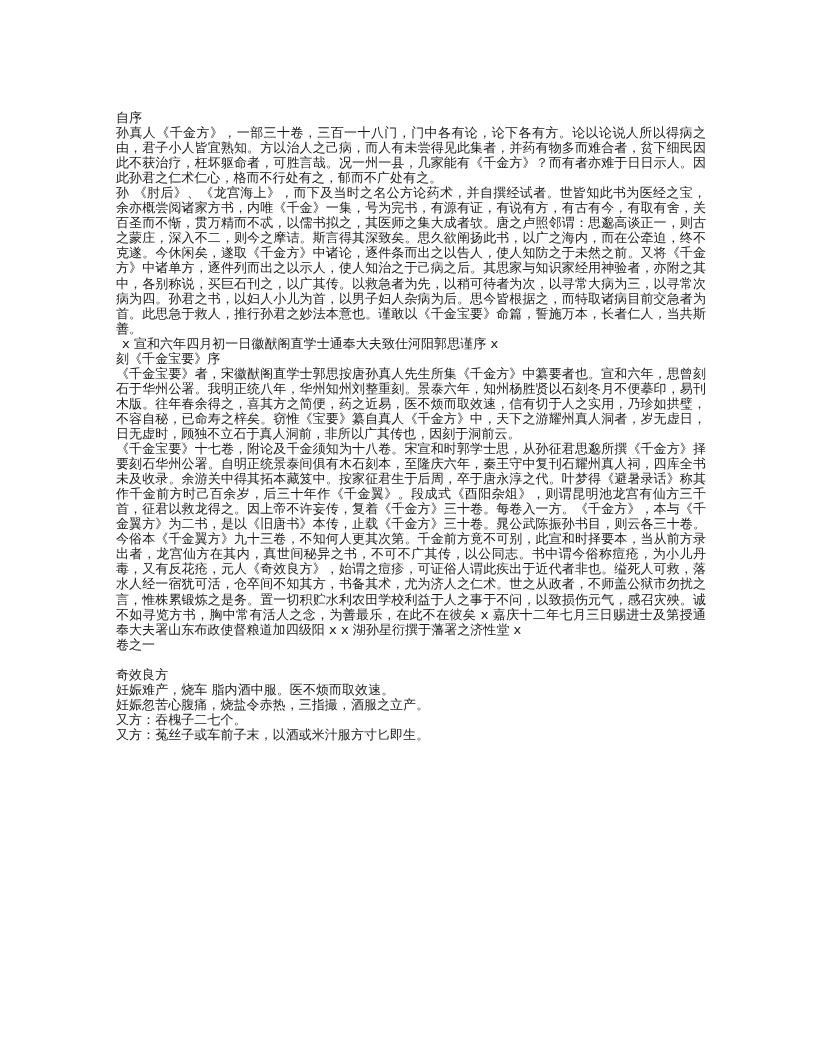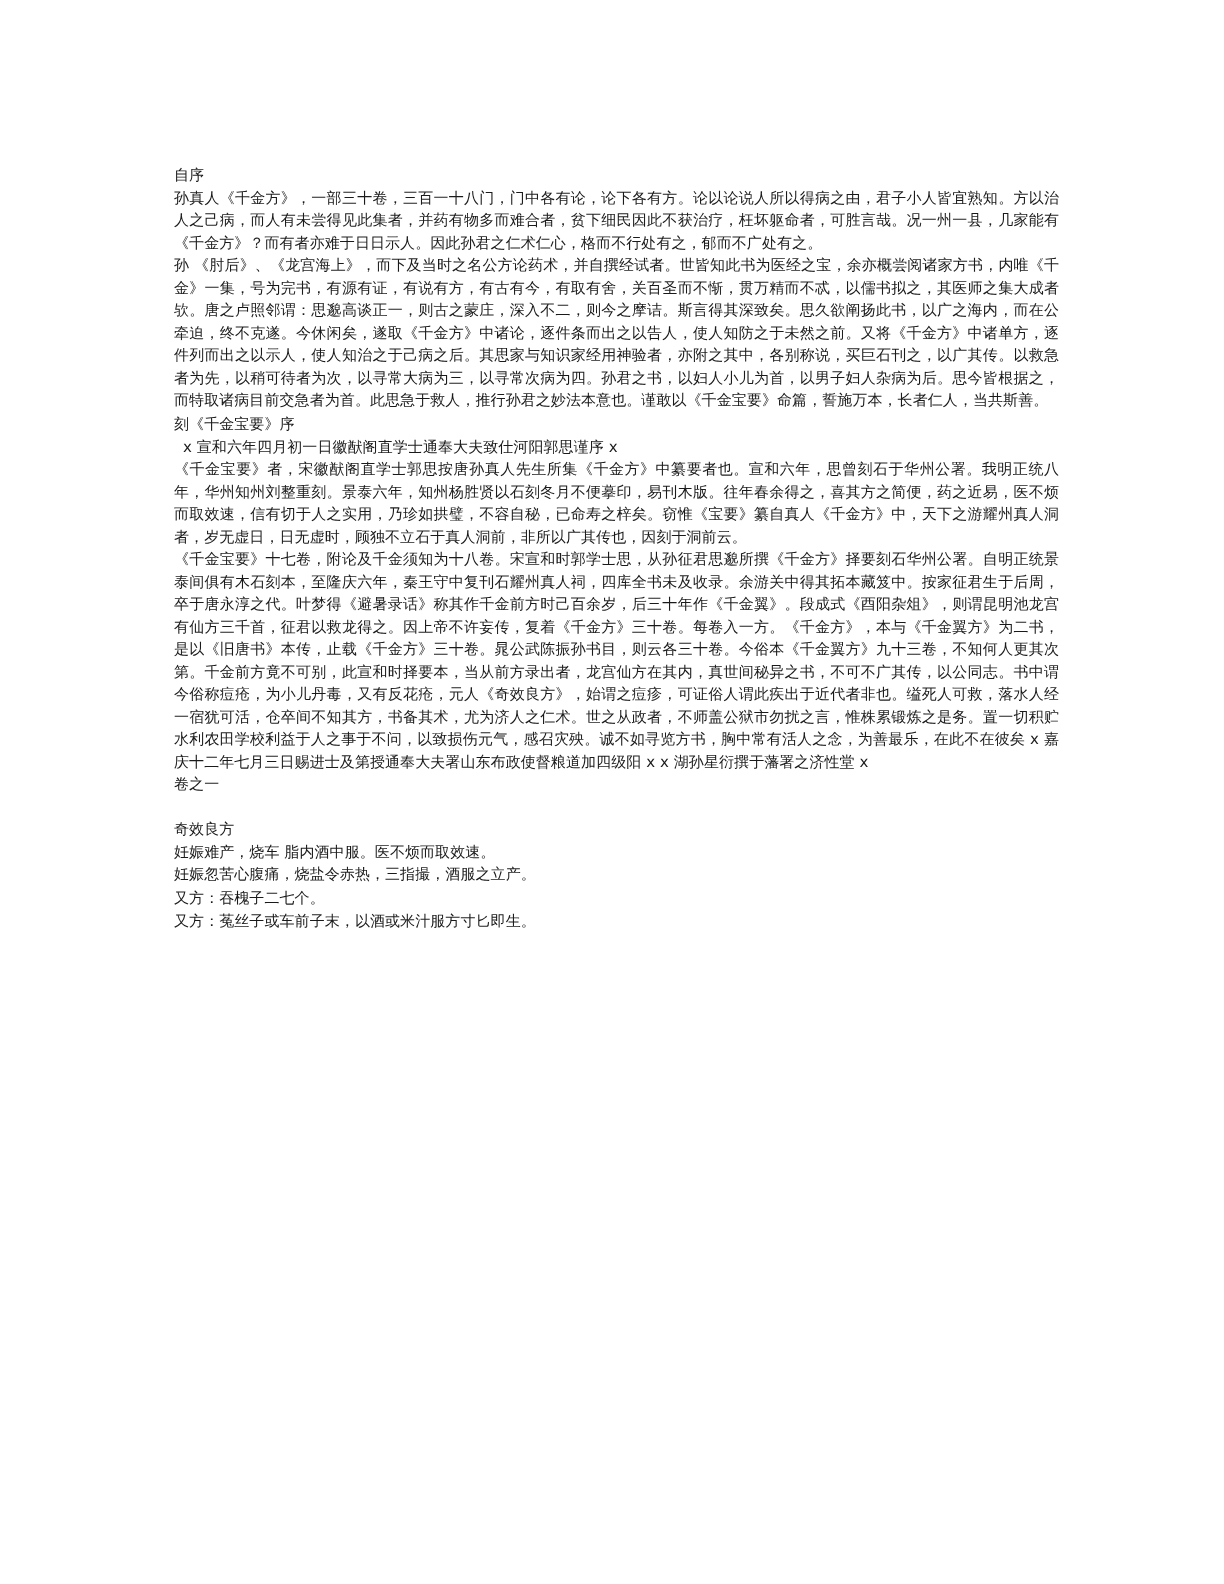--- a/index.html
+++ b/index.html
@@ -24,21 +24,21 @@
   }
   .text-body {
     position: absolute;
     left: 116px;
     top: 110px;
     width: 590px;
   }
   .para {
     margin: 0;
     padding: 0;
-    font-size: 10px;
+    font-size: 13px;
     line-height: 15.05px;
     color: #1a1a1a;
     text-align: justify;
     text-justify: inter-character;
     word-break: break-all;
     letter-spacing: 0.05px;
   }
   .para.just {
     text-align: justify;
     text-align-last: left;
@@ -55,22 +55,22 @@
   }
 </style>
 </head>
 <body>
 
 <div class="page">
   <div class="text-body" id="body-root">
       <p class="para plain">自序</p>
       <p class="para just">孙真人《千金方》，一部三十卷，三百一十八门，门中各有论，论下各有方。论以论说人所以得病之由，君子小人皆宜熟知。方以治人之己病，而人有未尝得见此集者，并药有物多而难合者，贫下细民因此不获治疗，枉坏躯命者，可胜言哉。况一州一县，几家能有《千金方》？而有者亦难于日日示人。因此孙君之仁术仁心，格而不行处有之，郁而不广处有之。</p>
       <p class="para just">孙 《肘后》、《龙宫海上》，而下及当时之名公方论药术，并自撰经试者。世皆知此书为医经之宝，余亦概尝阅诸家方书，内唯《千金》一集，号为完书，有源有证，有说有方，有古有今，有取有舍，关百圣而不惭，贯万精而不忒，以儒书拟之，其医师之集大成者欤。唐之卢照邻谓：思邈高谈正一，则古之蒙庄，深入不二，则今之摩诘。斯言得其深致矣。思久欲阐扬此书，以广之海内，而在公牵迫，终不克遂。今休闲矣，遂取《千金方》中诸论，逐件条而出之以告人，使人知防之于未然之前。又将《千金方》中诸单方，逐件列而出之以示人，使人知治之于己病之后。其思家与知识家经用神验者，亦附之其中，各别称说，买巨石刊之，以广其传。以救急者为先，以稍可待者为次，以寻常大病为三，以寻常次病为四。孙君之书，以妇人小儿为首，以男子妇人杂病为后。思今皆根据之，而特取诸病目前交急者为首。此思急于救人，推行孙君之妙法本意也。谨敢以《千金宝要》命篇，誓施万本，长者仁人，当共斯善。</p>
+      <p class="para sig">x 宣和六年四月初一日徽猷阁直学士通奉大夫致仕河阳郭思谨序 x</p>
       <p class="para plain">刻《千金宝要》序</p>
-      <p class="para sig">x 宣和六年四月初一日徽猷阁直学士通奉大夫致仕河阳郭思谨序 x</p>
       <p class="para just">《千金宝要》者，宋徽猷阁直学士郭思按唐孙真人先生所集《千金方》中纂要者也。宣和六年，思曾刻石于华州公署。我明正统八年，华州知州刘整重刻。景泰六年，知州杨胜贤以石刻冬月不便摹印，易刊木版。往年春余得之，喜其方之简便，药之近易，医不烦而取效速，信有切于人之实用，乃珍如拱璧，不容自秘，已命寿之梓矣。窃惟《宝要》纂自真人《千金方》中，天下之游耀州真人洞者，岁无虚日，日无虚时，顾独不立石于真人洞前，非所以广其传也，因刻于洞前云。</p>
       <p class="para just">《千金宝要》十七卷，附论及千金须知为十八卷。宋宣和时郭学士思，从孙征君思邈所撰《千金方》择要刻石华州公署。自明正统景泰间俱有木石刻本，至隆庆六年，秦王守中复刊石耀州真人祠，四库全书未及收录。余游关中得其拓本藏笈中。按家征君生于后周，卒于唐永淳之代。叶梦得《避暑录话》称其作千金前方时己百余岁，后三十年作《千金翼》。段成式《酉阳杂俎》，则谓昆明池龙宫有仙方三千首，征君以救龙得之。因上帝不许妄传，复着《千金方》三十卷。每卷入一方。《千金方》，本与《千金翼方》为二书，是以《旧唐书》本传，止载《千金方》三十卷。晁公武陈振孙书目，则云各三十卷。今俗本《千金翼方》九十三卷，不知何人更其次第。千金前方竟不可别，此宣和时择要本，当从前方录出者，龙宫仙方在其内，真世间秘异之书，不可不广其传，以公同志。书中谓今俗称痘疮，为小儿丹毒，又有反花疮，元人《奇效良方》，始谓之痘疹，可证俗人谓此疾出于近代者非也。缢死人可救，落水人经一宿犹可活，仓卒间不知其方，书备其术，尤为济人之仁术。世之从政者，不师盖公狱市勿扰之言，惟株累锻炼之是务。置一切积贮水利农田学校利益于人之事于不问，以致损伤元气，感召灾殃。诚不如寻览方书，胸中常有活人之念，为善最乐，在此不在彼矣 x 嘉庆十二年七月三日赐进士及第授通奉大夫署山东布政使督粮道加四级阳 x   x 湖孙星衍撰于藩署之济性堂 x</p>
       <p class="para plain">卷之一</p>
       <div class="blank"></div>
       <p class="para plain">奇效良方</p>
       <p class="para plain">妊娠难产，烧车 脂内酒中服。医不烦而取效速。</p>
       <p class="para plain">妊娠忽苦心腹痛，烧盐令赤热，三指撮，酒服之立产。</p>
       <p class="para plain">又方：吞槐子二七个。</p>
       <p class="para plain">又方：菟丝子或车前子末，以酒或米汁服方寸匕即生。</p>
     </div>

